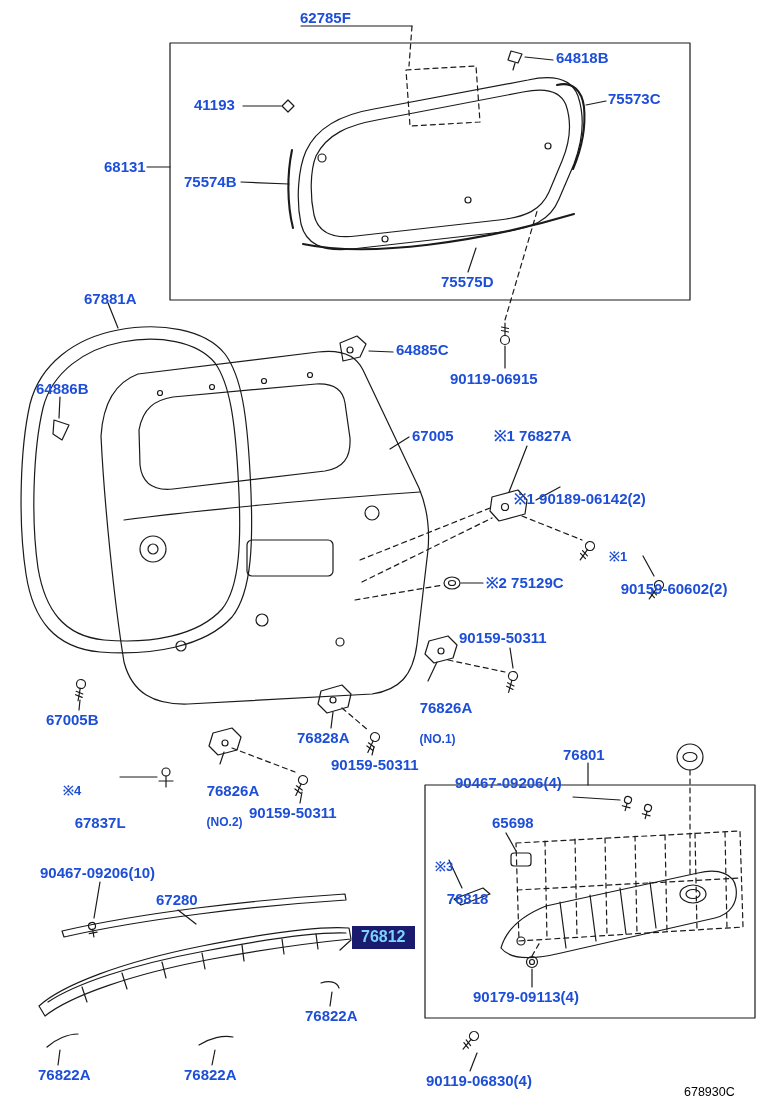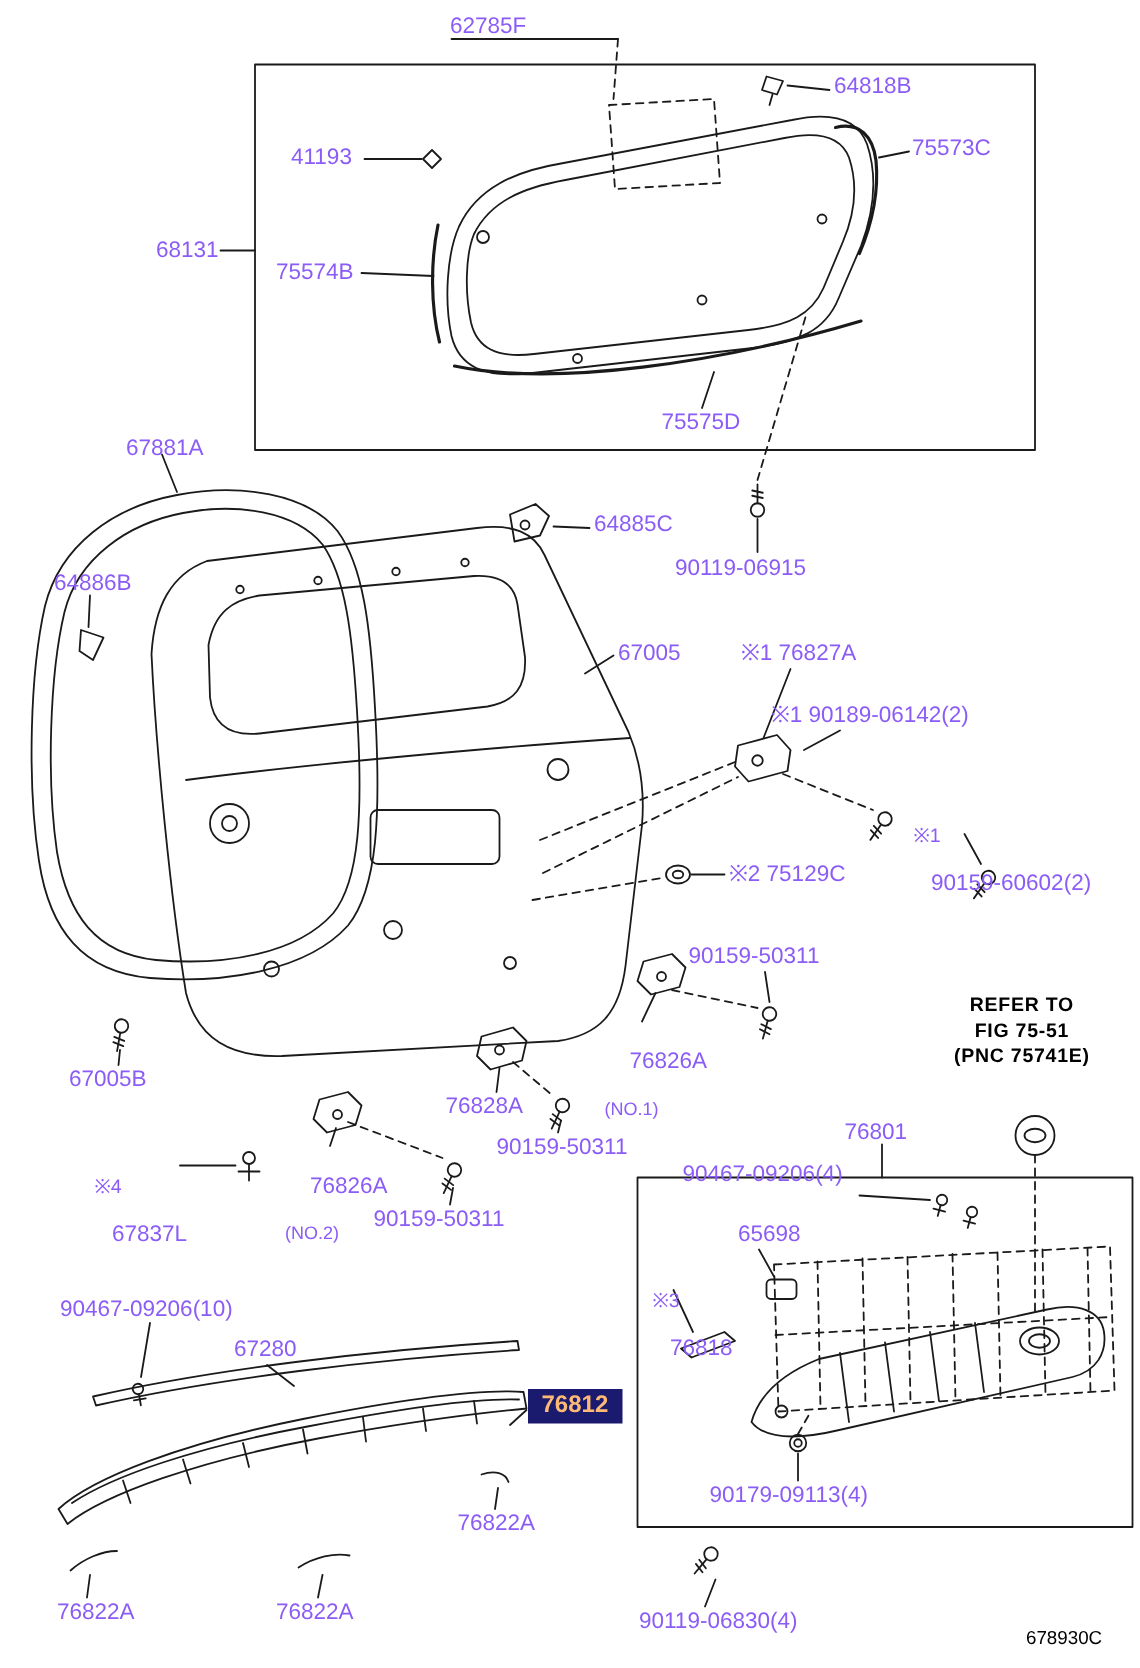--- a/index.html
+++ b/index.html
@@ -3,23 +3,23 @@
 <meta charset="utf-8">
 <style>
   * { margin:0; padding:0; box-sizing:border-box; }
   html,body { background:#ffffff; }
   body { font-family:"Liberation Sans", sans-serif; }
   .stage { position:relative; width:760px; height:1112px; background:#ffffff; overflow:hidden; }
   svg.art { position:absolute; left:0; top:0; }
   .ln, .ln * { stroke:#1a1a1a; fill:none; stroke-width:1.2; stroke-linecap:round; stroke-linejoin:round; }
   .ln .thick { stroke-width:2.1; }
   .ln .dash { stroke-dasharray:5 4; }
-  .lbl { position:absolute; font-weight:normal; font-size:15px; color:#8b5cf6; white-space:pre; line-height:1.12; }
+  .lbl { position:absolute; font-weight:bold; font-size:15px; color:#1d4ed8; white-space:pre; line-height:1.12; }
   .lbl .sup { display:block; font-size:13px; padding-left:5px; }
-  .lbl .sub { display:block; font-size:12px; }
+  .lbl .sub { display:block; font-size:12px; text-align:center; }
   .notes { position:absolute; left:563px; top:336px; font-weight:bold; font-size:14px; line-height:1.4; white-space:pre; }
   .refer { position:absolute; left:636px; top:662px; font-weight:bold; font-size:13px; line-height:1.3; text-align:center; letter-spacing:0.5px; }
   .hl-box { position:absolute; left:352px; top:926px; font-size:16px; font-weight:bold; padding:2px 9px 3px; white-space:pre; }
   .code { position:absolute; left:684px; top:1085px; font-size:12.5px; font-weight:normal; }
 </style>
 </head>
 <body>
 
 <div class="stage">
 
@@ -268,21 +268,21 @@
   <div class="lbl" style="left:104px;top:159px">68131</div>
   <div class="lbl" style="left:184px;top:174px">75574B</div>
   <div class="lbl" style="left:441px;top:274px">75575D</div>
 
   <div class="lbl" style="left:84px;top:291px">67881A</div>
   <div class="lbl" style="left:396px;top:342px">64885C</div>
   <div class="lbl" style="left:450px;top:371px">90119-06915</div>
   <div class="lbl" style="left:36px;top:381px">64886B</div>
   <div class="lbl" style="left:412px;top:428px">67005</div>
   <div class="lbl" style="left:494px;top:428px">※1 76827A</div>
-  <div class="lbl" style="left:514px;top:469px">※1 90189-06142(2)</div>
+  <div class="lbl" style="left:514px;top:491px">※1 90189-06142(2)</div>
   <div class="lbl" style="left:604px;top:516px">
     <span class="sup">※1</span>
     <span>90159-60602(2)</span>
   </div>
   <div class="lbl" style="left:486px;top:575px">※2 75129C</div>
   <div class="lbl" style="left:459px;top:630px">90159-50311</div>
   <div class="lbl" style="left:403px;top:683px">
     <span>76826A</span>
     <span class="sub">(NO.1)</span>
   </div>
@@ -293,38 +293,33 @@
     <span class="sup">※4</span>
     <span>67837L</span>
   </div>
   <div class="lbl" style="left:190px;top:766px">
     <span>76826A</span>
     <span class="sub">(NO.2)</span>
   </div>
   <div class="lbl" style="left:249px;top:805px">90159-50311</div>
 
 
-  <div class="refer">
-    <div>REFER TO</div>
-    <div>FIG 75-51</div>
-    <div>(PNC 75741E)</div>
-  </div>
 
   <div class="lbl" style="left:563px;top:747px">76801</div>
   <div class="lbl" style="left:455px;top:775px">90467-09206(4)</div>
   <div class="lbl" style="left:492px;top:815px">65698</div>
   <div class="lbl" style="left:430px;top:826px">
     <span class="sup">※3</span>
     <span>76818</span>
   </div>
   <div class="lbl" style="left:473px;top:989px">90179-09113(4)</div>
   <div class="lbl" style="left:426px;top:1073px">90119-06830(4)</div>
 
   <div class="lbl" style="left:40px;top:865px">90467-09206(10)</div>
   <div class="lbl" style="left:156px;top:892px">67280</div>
-  <div class="lbl hl-box" style="background:#1a1a6e;color:#fdba74">76812</div>
+  <div class="lbl hl-box" style="background:#1a1a6e;color:#7dd3fc">76812</div>
   <div class="lbl" style="left:305px;top:1008px">76822A</div>
   <div class="lbl" style="left:38px;top:1067px">76822A</div>
   <div class="lbl" style="left:184px;top:1067px">76822A</div>
 
   <div class="code">678930C</div>
 
 </div>
 
 </body></html>

